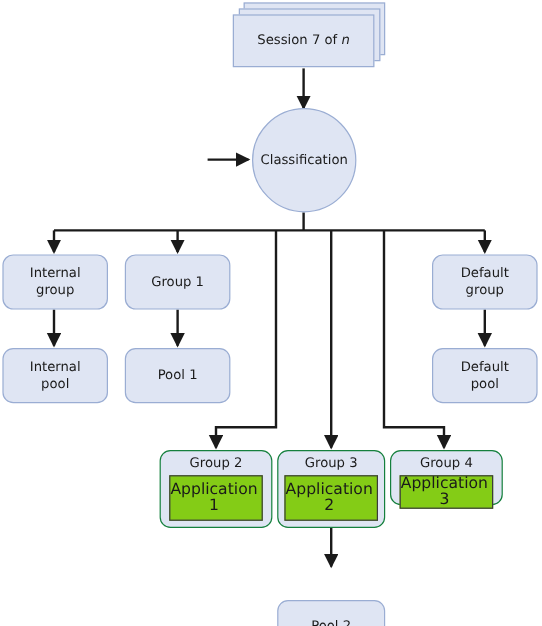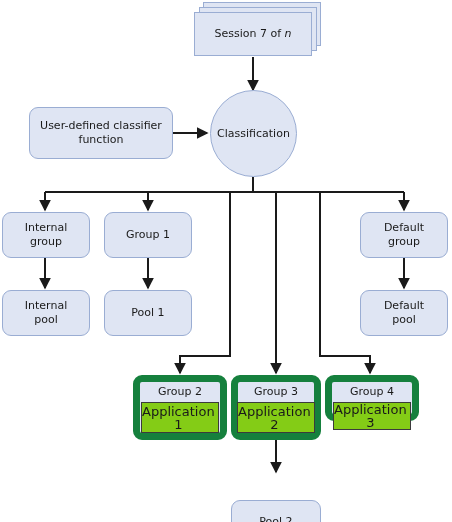--- a/index.html
+++ b/index.html
@@ -52,21 +52,21 @@
     position: absolute;
     box-sizing: border-box;
     background: #dfe5f3;
     border: 1px solid #9aadd3;
     z-index: 1;
   }
   .group-node {
     position: absolute;
     box-sizing: border-box;
     background: #dfe5f3;
-    border: 7px solid #15803d;
+    border: 1px solid #15803d;
     border-radius: 9px;
     display: flex;
     flex-direction: column;
     align-items: center;
     z-index: 2;
     padding-top: 3px;
   }
   .group-title {
     font-size: 11px;
     line-height: 14px;
@@ -131,26 +131,20 @@
 
     <line x1="276" y1="440" x2="276" y2="472" stroke="#1a1a1a" stroke-width="2" marker-end="url(#arrowhead)"></line>
   </svg>
 
   <div class="stack-back" style="left:203px; top:2px; width:118px; height:44px;"></div>
   <div class="stack-back" style="left:199px; top:7px; width:118px; height:44px;"></div>
   <div class="node node-square" style="left:194px; top:12px; width:118px; height:44px;">
     <span class="nowrap"><span>Session 7 of </span><span class="label-italic">n</span></span>
   </div>
 
-  <div class="node node-rounded" style="left:29px; top:107px; width:144px; height:52px;">
-    <div>
-      <div>User-defined classifier</div>
-      <div>function</div>
-    </div>
-  </div>
 
   <div class="node node-circle" style="left:210px; top:90px; width:87px; height:87px;">
     <span>Classification</span>
   </div>
 
   <div class="node node-rounded" style="left:2px; top:212px; width:88px; height:46px;">
     <div>
       <div>Internal</div>
       <div>group</div>
     </div>

